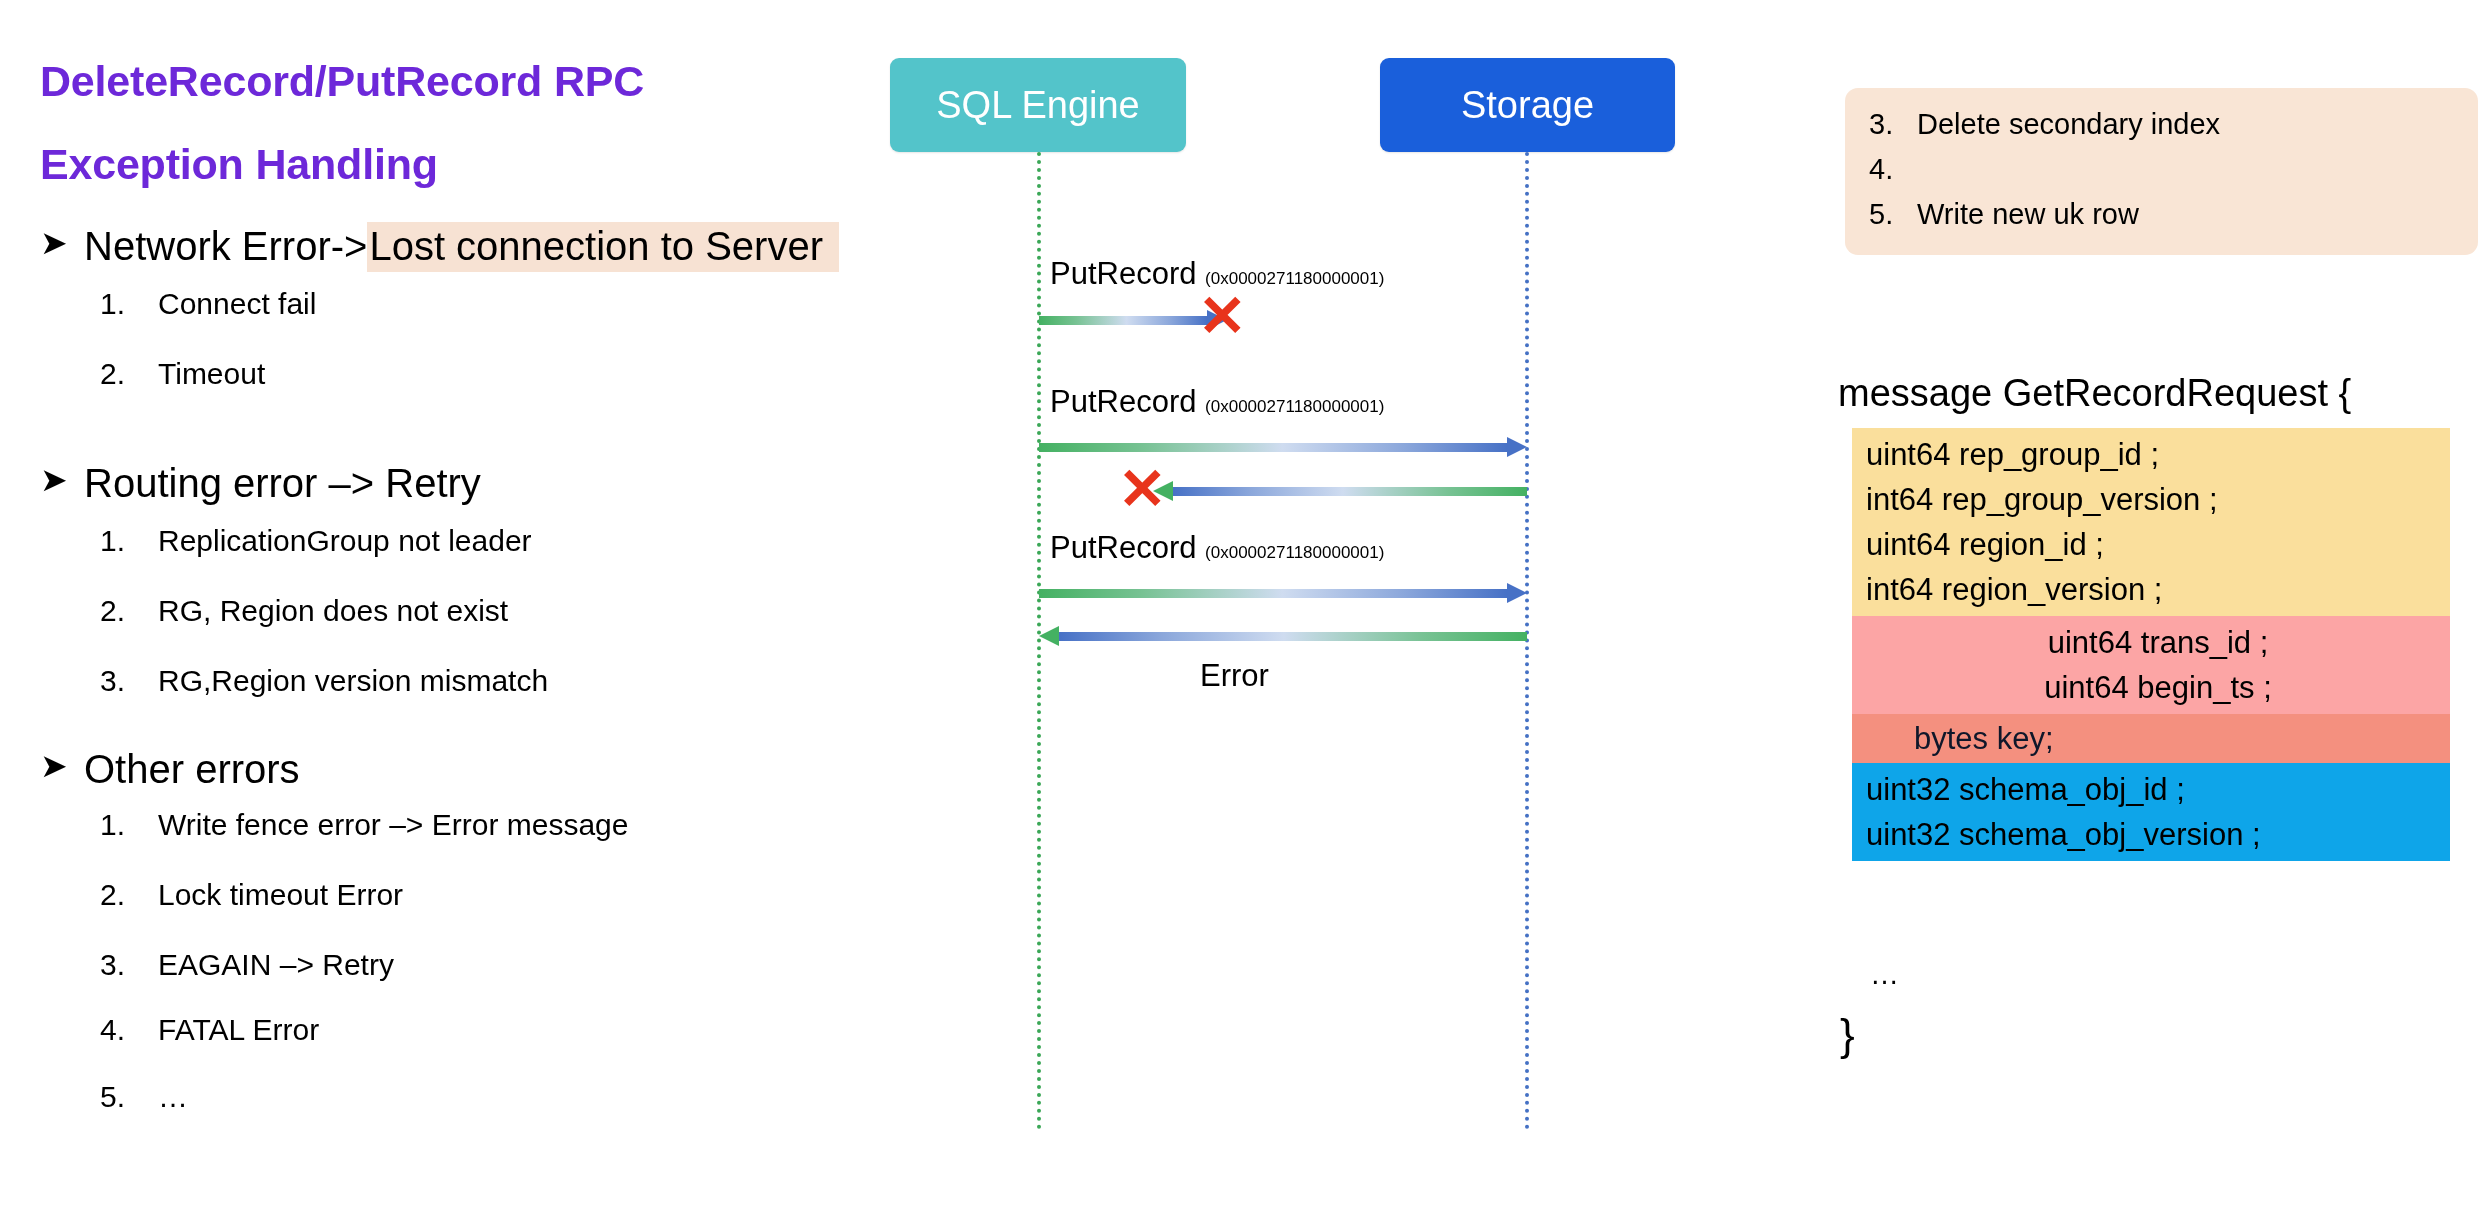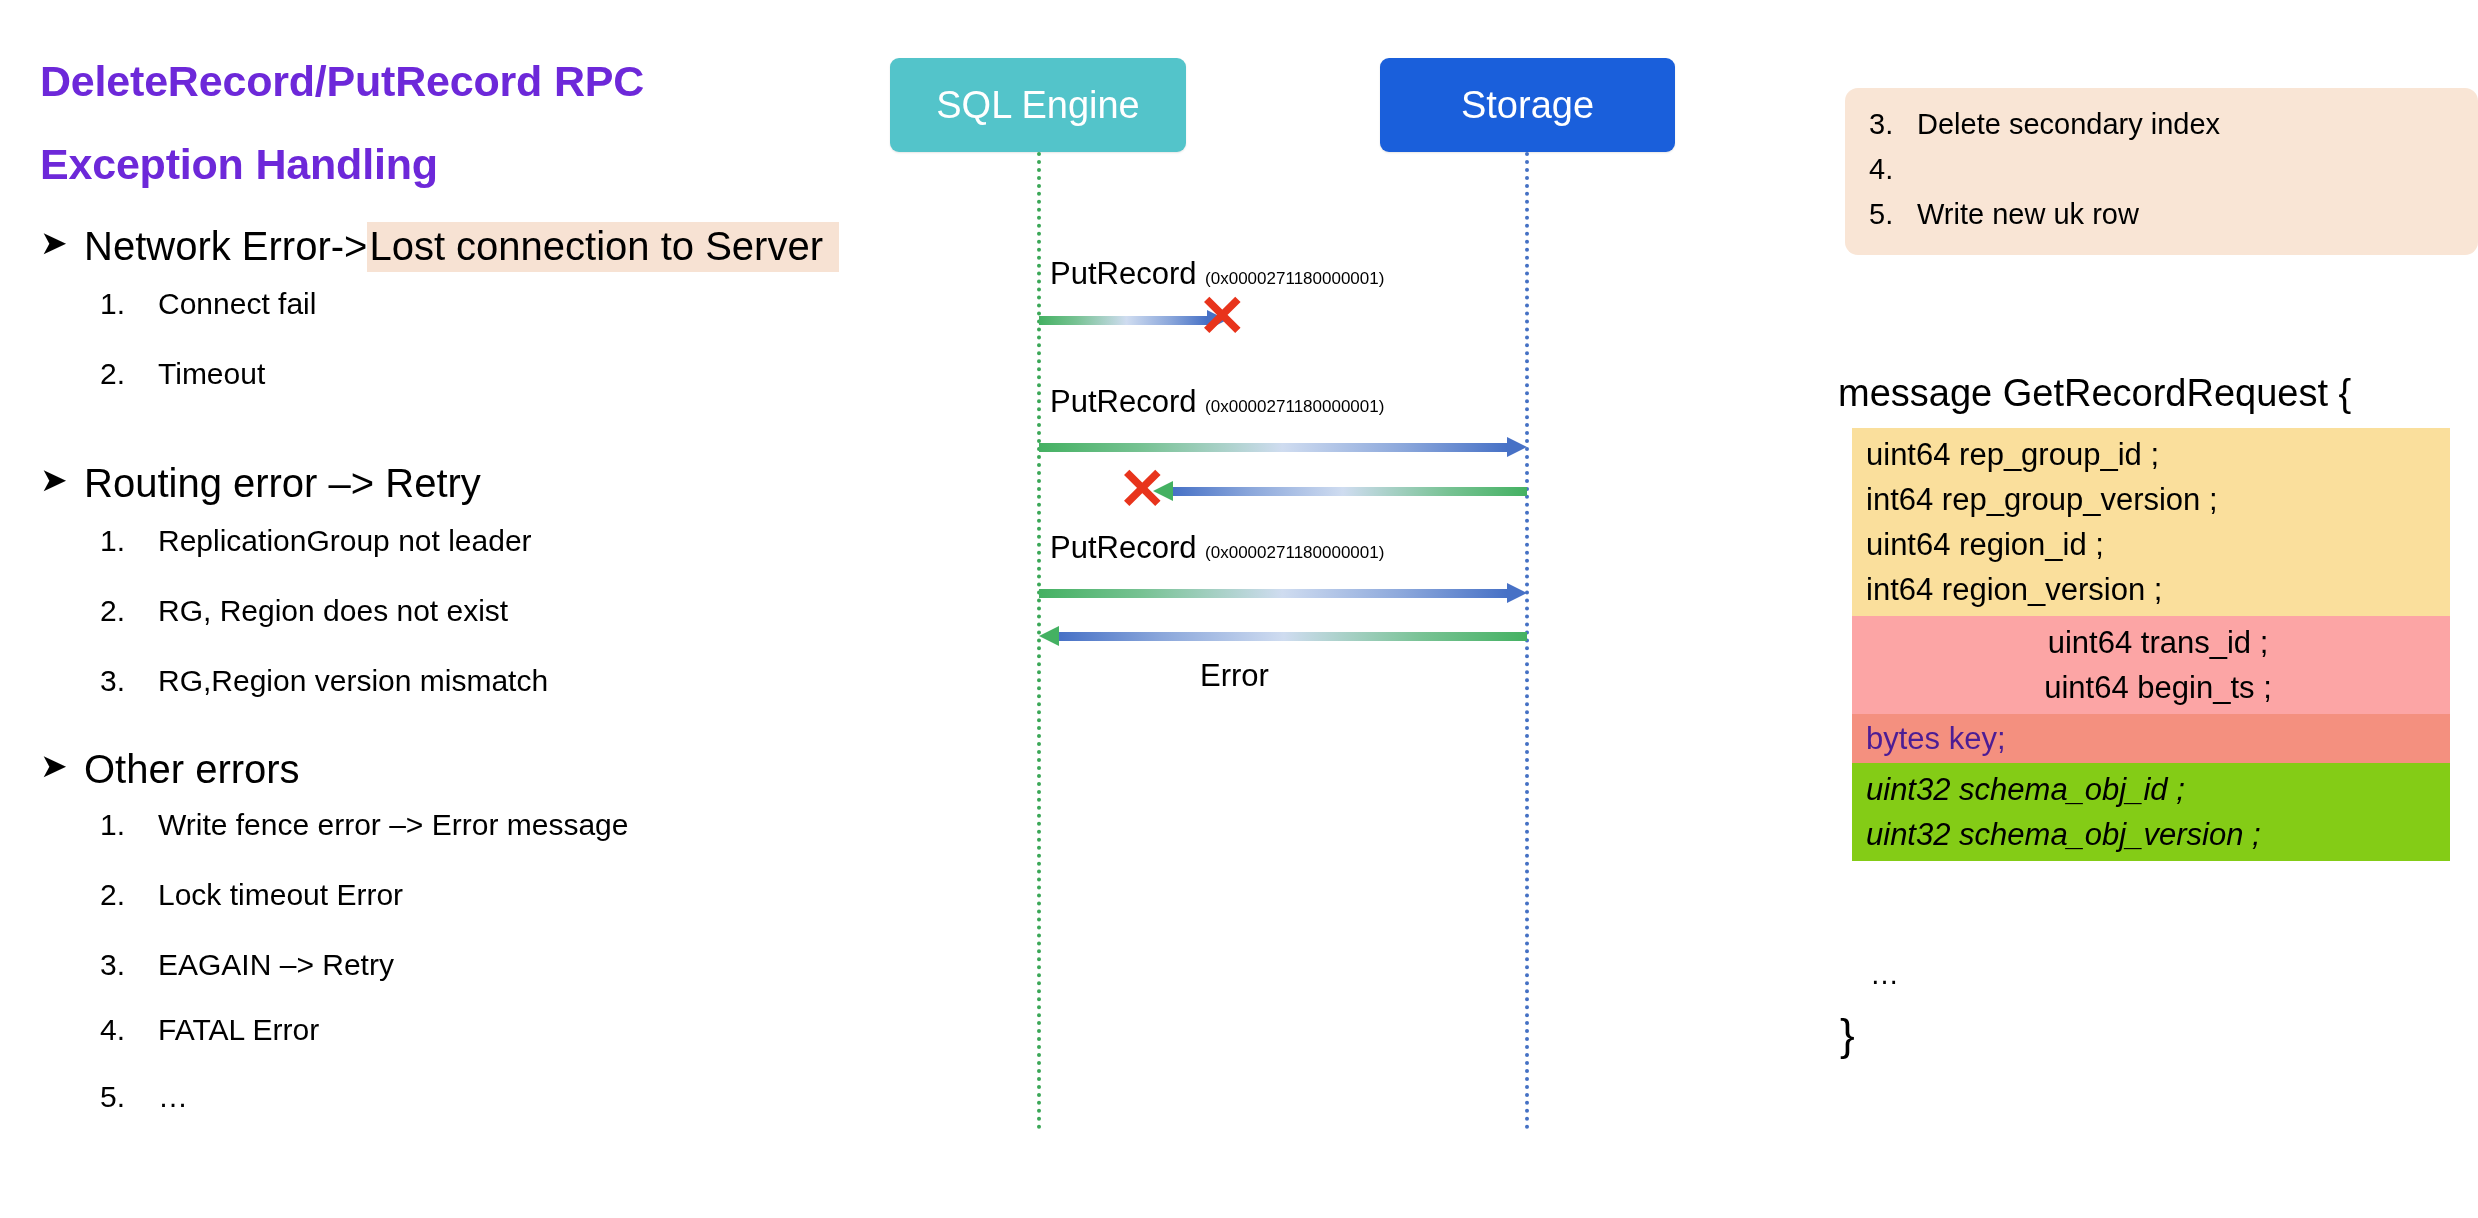--- a/index.html
+++ b/index.html
@@ -241,23 +241,23 @@
       <div class="proto-line">uint64 rep_group_id ;</div>
       <div class="proto-line">int64 rep_group_version ;</div>
       <div class="proto-line">uint64 region_id ;</div>
       <div class="proto-line">int64 region_version ;</div>
     </div>
     <div class="proto-group" style="background:#fca5a5;text-align:center;">
       <div class="proto-line">uint64 trans_id ;</div>
       <div class="proto-line">uint64 begin_ts ;</div>
     </div>
     <div class="proto-group" style="background:#f4907f;padding:2px 0 2px 0;">
-      <div class="proto-line" style="color:#4c1d95;">bytes key;</div>
-    </div>
-    <div class="proto-group" style="background:#84cc16;font-style:italic;">
+      <div class="proto-line" style="color:#0f172a;margin-left:48px;">bytes key;</div>
+    </div>
+    <div class="proto-group" style="background:#0ea5e9;">
       <div class="proto-line">uint32 schema_obj_id ;</div>
       <div class="proto-line">uint32 schema_obj_version ;</div>
     </div>
   </div>
 
   <div class="abs" id="proto-ellipsis">…</div>
   <div class="abs" id="proto-close">}</div>
 </div>
 
 </body></html>

